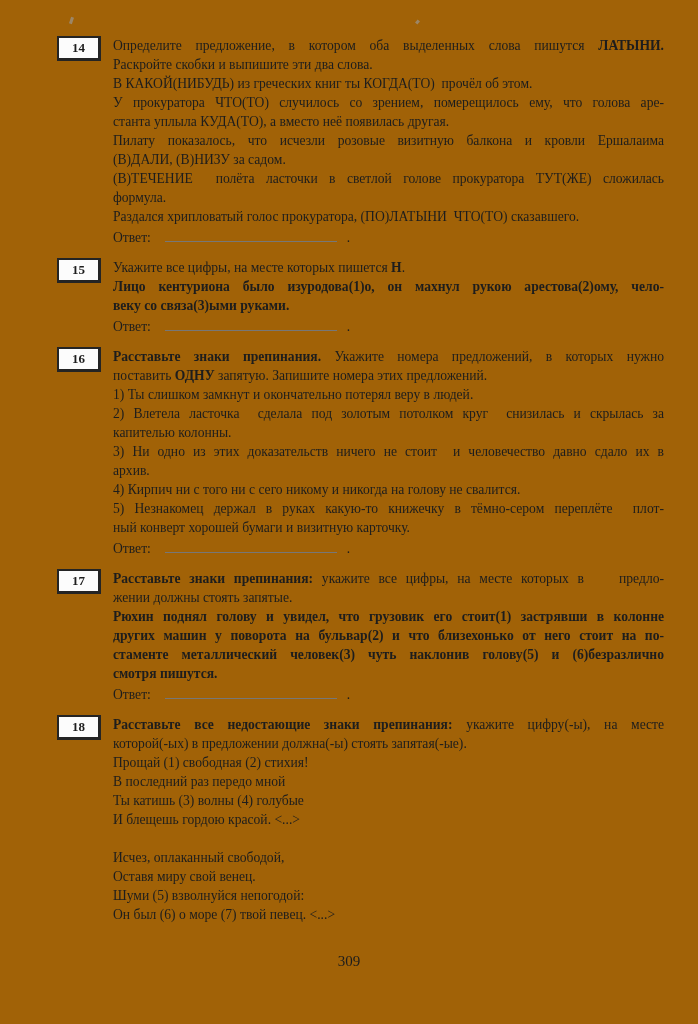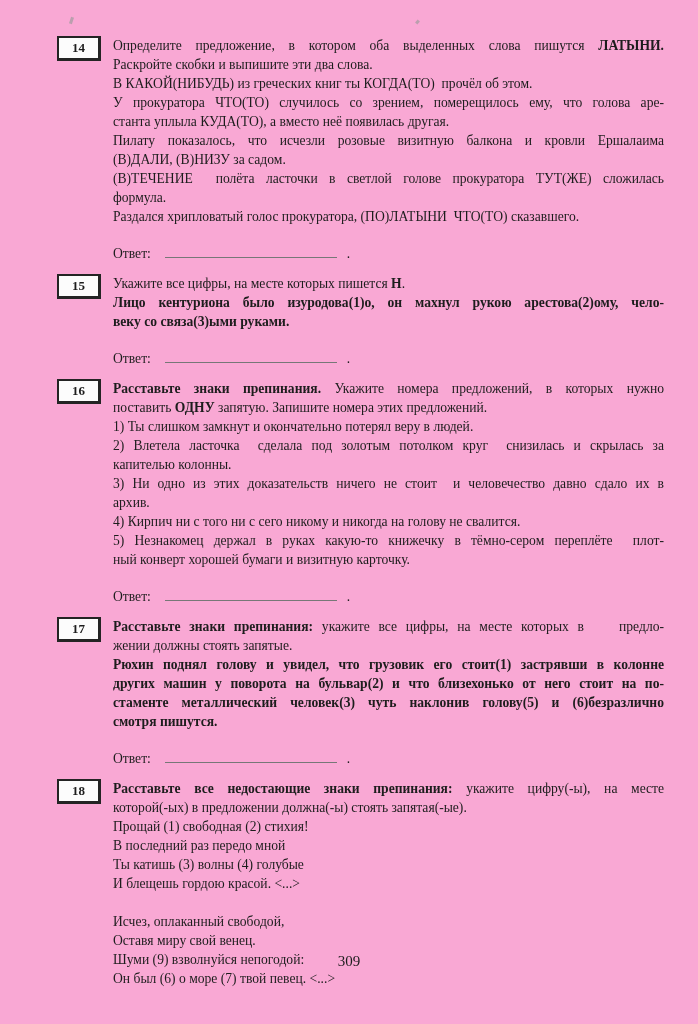--- a/index.html
+++ b/index.html
@@ -1,38 +1,38 @@
 <!DOCTYPE html>
 <html><head>
 <meta charset="utf-8">
 <style>
   html,body { margin:0; padding:0; background:#e8e8e8; }
   .page {
     position:relative; width:698px; height:1024px; margin:0 auto;
-    background:#f9a8d4; color:#1d1d1d;
+    background:#a16207; color:#1d1d1d;
     font-family:"Liberation Serif","DejaVu Serif",serif;
     font-size:13.6px; overflow:hidden;
   }
   .speck { position:absolute; background:#9a9a9a; opacity:.65; }
   .speck-1 { left:70px; top:17px; width:3px; height:7px; transform:rotate(18deg); }
   .speck-2 { left:416px; top:20px; width:3px; height:4px; transform:rotate(40deg); }
   .content { position:absolute; top:36px; left:57px; width:607px; }
   .question { display:flex; margin-bottom:10px; }
   .qbox-col { flex:none; width:44px; margin-right:12px; }
   .qbox {
     box-sizing:border-box; width:44px; height:25px;
     border:2px solid #242424; border-right-width:3px; border-bottom-width:3px;
     display:flex; align-items:center; justify-content:center;
     font-weight:bold; font-size:13px; background:#fcfcfc;
   }
   .qcontent { width:552px; }
   .line { line-height:19px; min-height:19px; }
   .line.j { text-align:justify; text-align-last:justify; }
   .b { font-weight:bold; }
-  .answer-row { height:20px; line-height:20px; margin-top:18px; }
+  .answer-row { height:20px; line-height:20px; margin-top:2px; }
   .answer-blank {
     display:inline-block; width:172px; height:13px;
     border-bottom:1.2px solid #777; margin-left:14px; vertical-align:baseline;
   }
   .answer-period { margin-left:10px; }
   .page-number {
     position:absolute; top:953px; left:0; width:100%;
     text-align:center; font-size:15px; color:#1d1d1d;
   }
 </style>
@@ -121,19 +121,19 @@
         <div class="qcontent">
           <div class="line j"><span class="b">Расставьте все недостающие знаки препинания:</span><span> укажите цифру(-ы), на месте</span></div>
           <div class="line"><span>которой(-ых) в предложении должна(-ы) стоять запятая(-ые).</span></div>
           <div class="line"><span>Прощай (1) свободная (2) стихия!</span></div>
           <div class="line"><span>В последний раз передо мной</span></div>
           <div class="line"><span>Ты катишь (3) волны (4) голубые</span></div>
           <div class="line"><span>И блещешь гордою красой. &lt;...&gt;</span></div>
           <div class="line"></div>
           <div class="line"><span>Исчез, оплаканный свободой,</span></div>
           <div class="line"><span>Оставя миру свой венец.</span></div>
-          <div class="line"><span>Шуми (9) взволнуйся непогодой:</span></div>
+          <div class="line"><span>Шуми (5) взволнуйся непогодой:</span></div>
           <div class="line"><span>Он был (6) о море (7) твой певец. &lt;...&gt;</span></div>
         </div>
       </div>
     </div>
   <div class="page-number">309</div>
 </div>
 
 </body></html>

